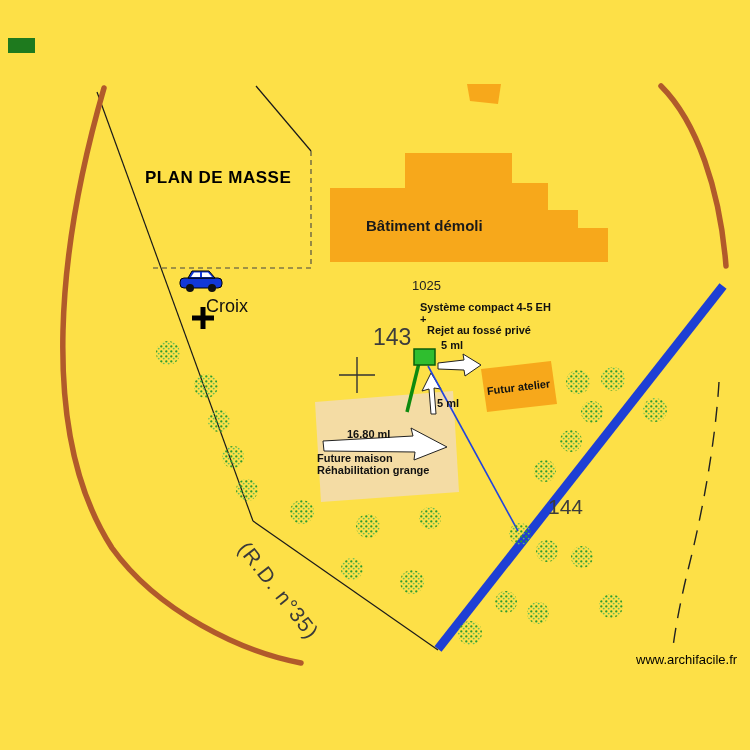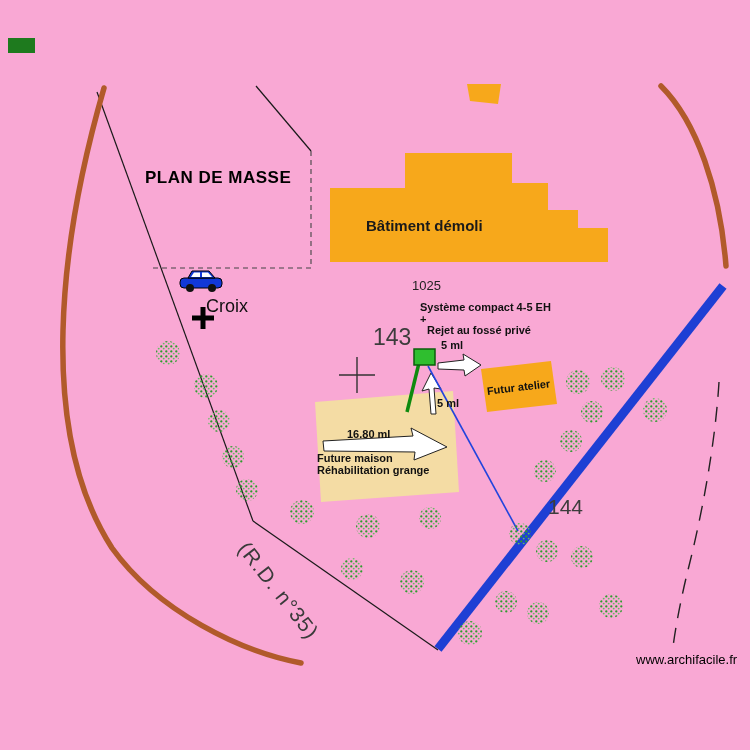--- a/index.html
+++ b/index.html
@@ -1,16 +1,16 @@
 <!DOCTYPE html>
 <html><head>
 <meta charset="utf-8">
 <style>
   html,body{margin:0;padding:0;background:#fff;}
-  .canvas{position:relative;width:750px;height:750px;background:#f9a8d4;overflow:hidden;}
+  .canvas{position:relative;width:750px;height:750px;background:#fde047;overflow:hidden;}
   svg text{font-family:"Liberation Sans","DejaVu Sans",sans-serif;}
   .t-title{font-size:17px;font-weight:bold;letter-spacing:.5px;fill:#000;}
   .t-building{font-size:15px;font-weight:bold;fill:#1a1a1a;}
   .t-parcel-sm{font-size:13px;fill:#222;}
   .t-parcel-lg{font-size:23px;fill:#3c3c3c;}
   .t-parcel-lg2{font-size:21px;fill:#3c3c3c;}
   .t-croix{font-size:18px;fill:#111;}
   .t-note{font-size:11px;font-weight:bold;fill:#111;}
   .t-road{font-size:21px;fill:#3a3a3a;letter-spacing:1px;}
   .t-mark{font-size:13px;fill:#000;}

